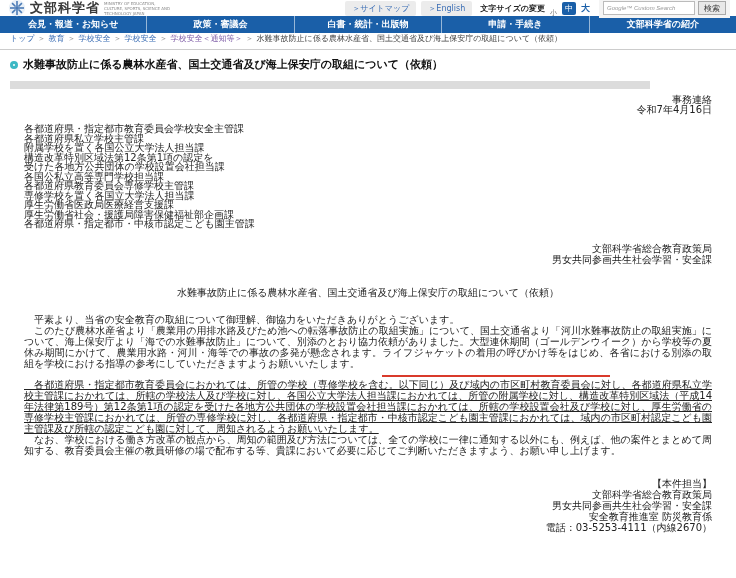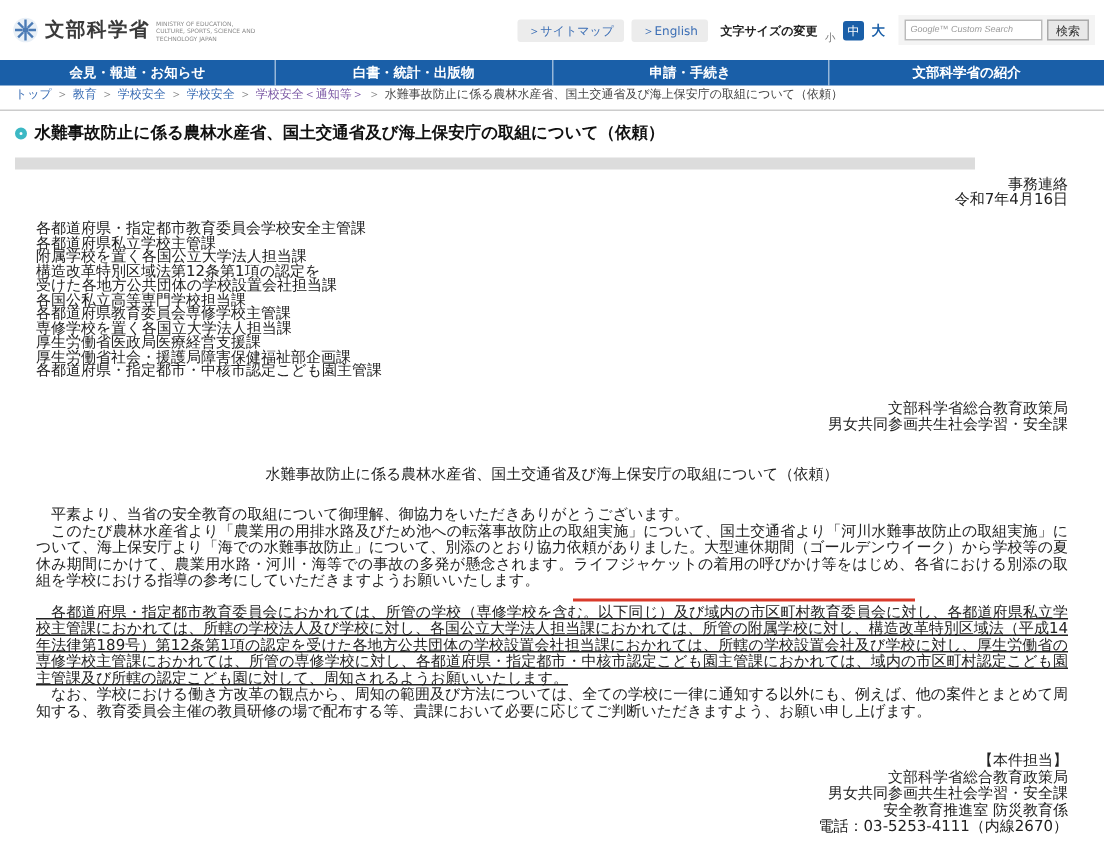--- a/index.html
+++ b/index.html
@@ -1,20 +1,20 @@
 <!DOCTYPE html>
 <html lang="ja"><head>
 <meta charset="utf-8">
 <style>
   * { margin:0; padding:0; box-sizing:border-box; }
   html,body { width:736px; height:578px; background:#fff; overflow:hidden;
     font-family:"DejaVu Sans","Liberation Sans",sans-serif; color:#222; }
 
   
-  .site-header { height:40px; display:flex; align-items:center; justify-content:space-between; padding:0 6px 0 8px; background:#fff; }
+  .site-header { height:16px; display:flex; align-items:center; justify-content:space-between; padding:0 6px 0 8px; background:#fff; }
   .logo-block { display:flex; align-items:center; gap:4px; cursor:pointer; }
   .logo-icon svg { display:block; }
   .logo-text { font-size:13px; font-weight:bold; color:#3a3a3a; letter-spacing:1px; font-family:"DejaVu Serif","Liberation Serif",serif; }
   .logo-sub { font-size:4px; color:#8a8a8a; width:68px; line-height:1.25; text-transform:uppercase; }
   .header-right { display:flex; align-items:center; gap:5px; }
   .hdr-box { font-size:8px; color:#3b6eb5; background:#ececec; padding:2px 7px; border-radius:2px; text-decoration:none; cursor:pointer; white-space:nowrap; }
   .fs-label { font-size:8px; font-weight:bold; color:#222; margin-left:3px; white-space:nowrap; }
   .fs-small { font-size:7px; color:#777; cursor:pointer; align-self:flex-end; }
   .fs-medium { font-size:8px; color:#fff; background:#1a5fa8; padding:1px 3px; border-radius:2px; cursor:pointer; }
   .fs-large { font-size:9px; color:#1a5fa8; font-weight:bold; cursor:pointer; }
@@ -85,20 +85,21 @@
     <span class="fs-large">大</span>
     <span class="search-box">
       <input type="text" placeholder="Google™ Custom Search" style="">
       <button>検索</button>
     </span>
   </div>
 </header>
 
 <nav class="main-nav">
   <a class="nav-item">会見・報道・お知らせ</a>
+  <a class="nav-item">政策・審議会</a>
   <a class="nav-item">白書・統計・出版物</a>
   <a class="nav-item">申請・手続き</a>
   <a class="nav-item">文部科学省の紹介</a>
 </nav>
 
 <div class="breadcrumb">
   <a>トップ</a>
   <span class="sep">＞</span>
   <a>教育</a>
   <span class="sep">＞</span>

